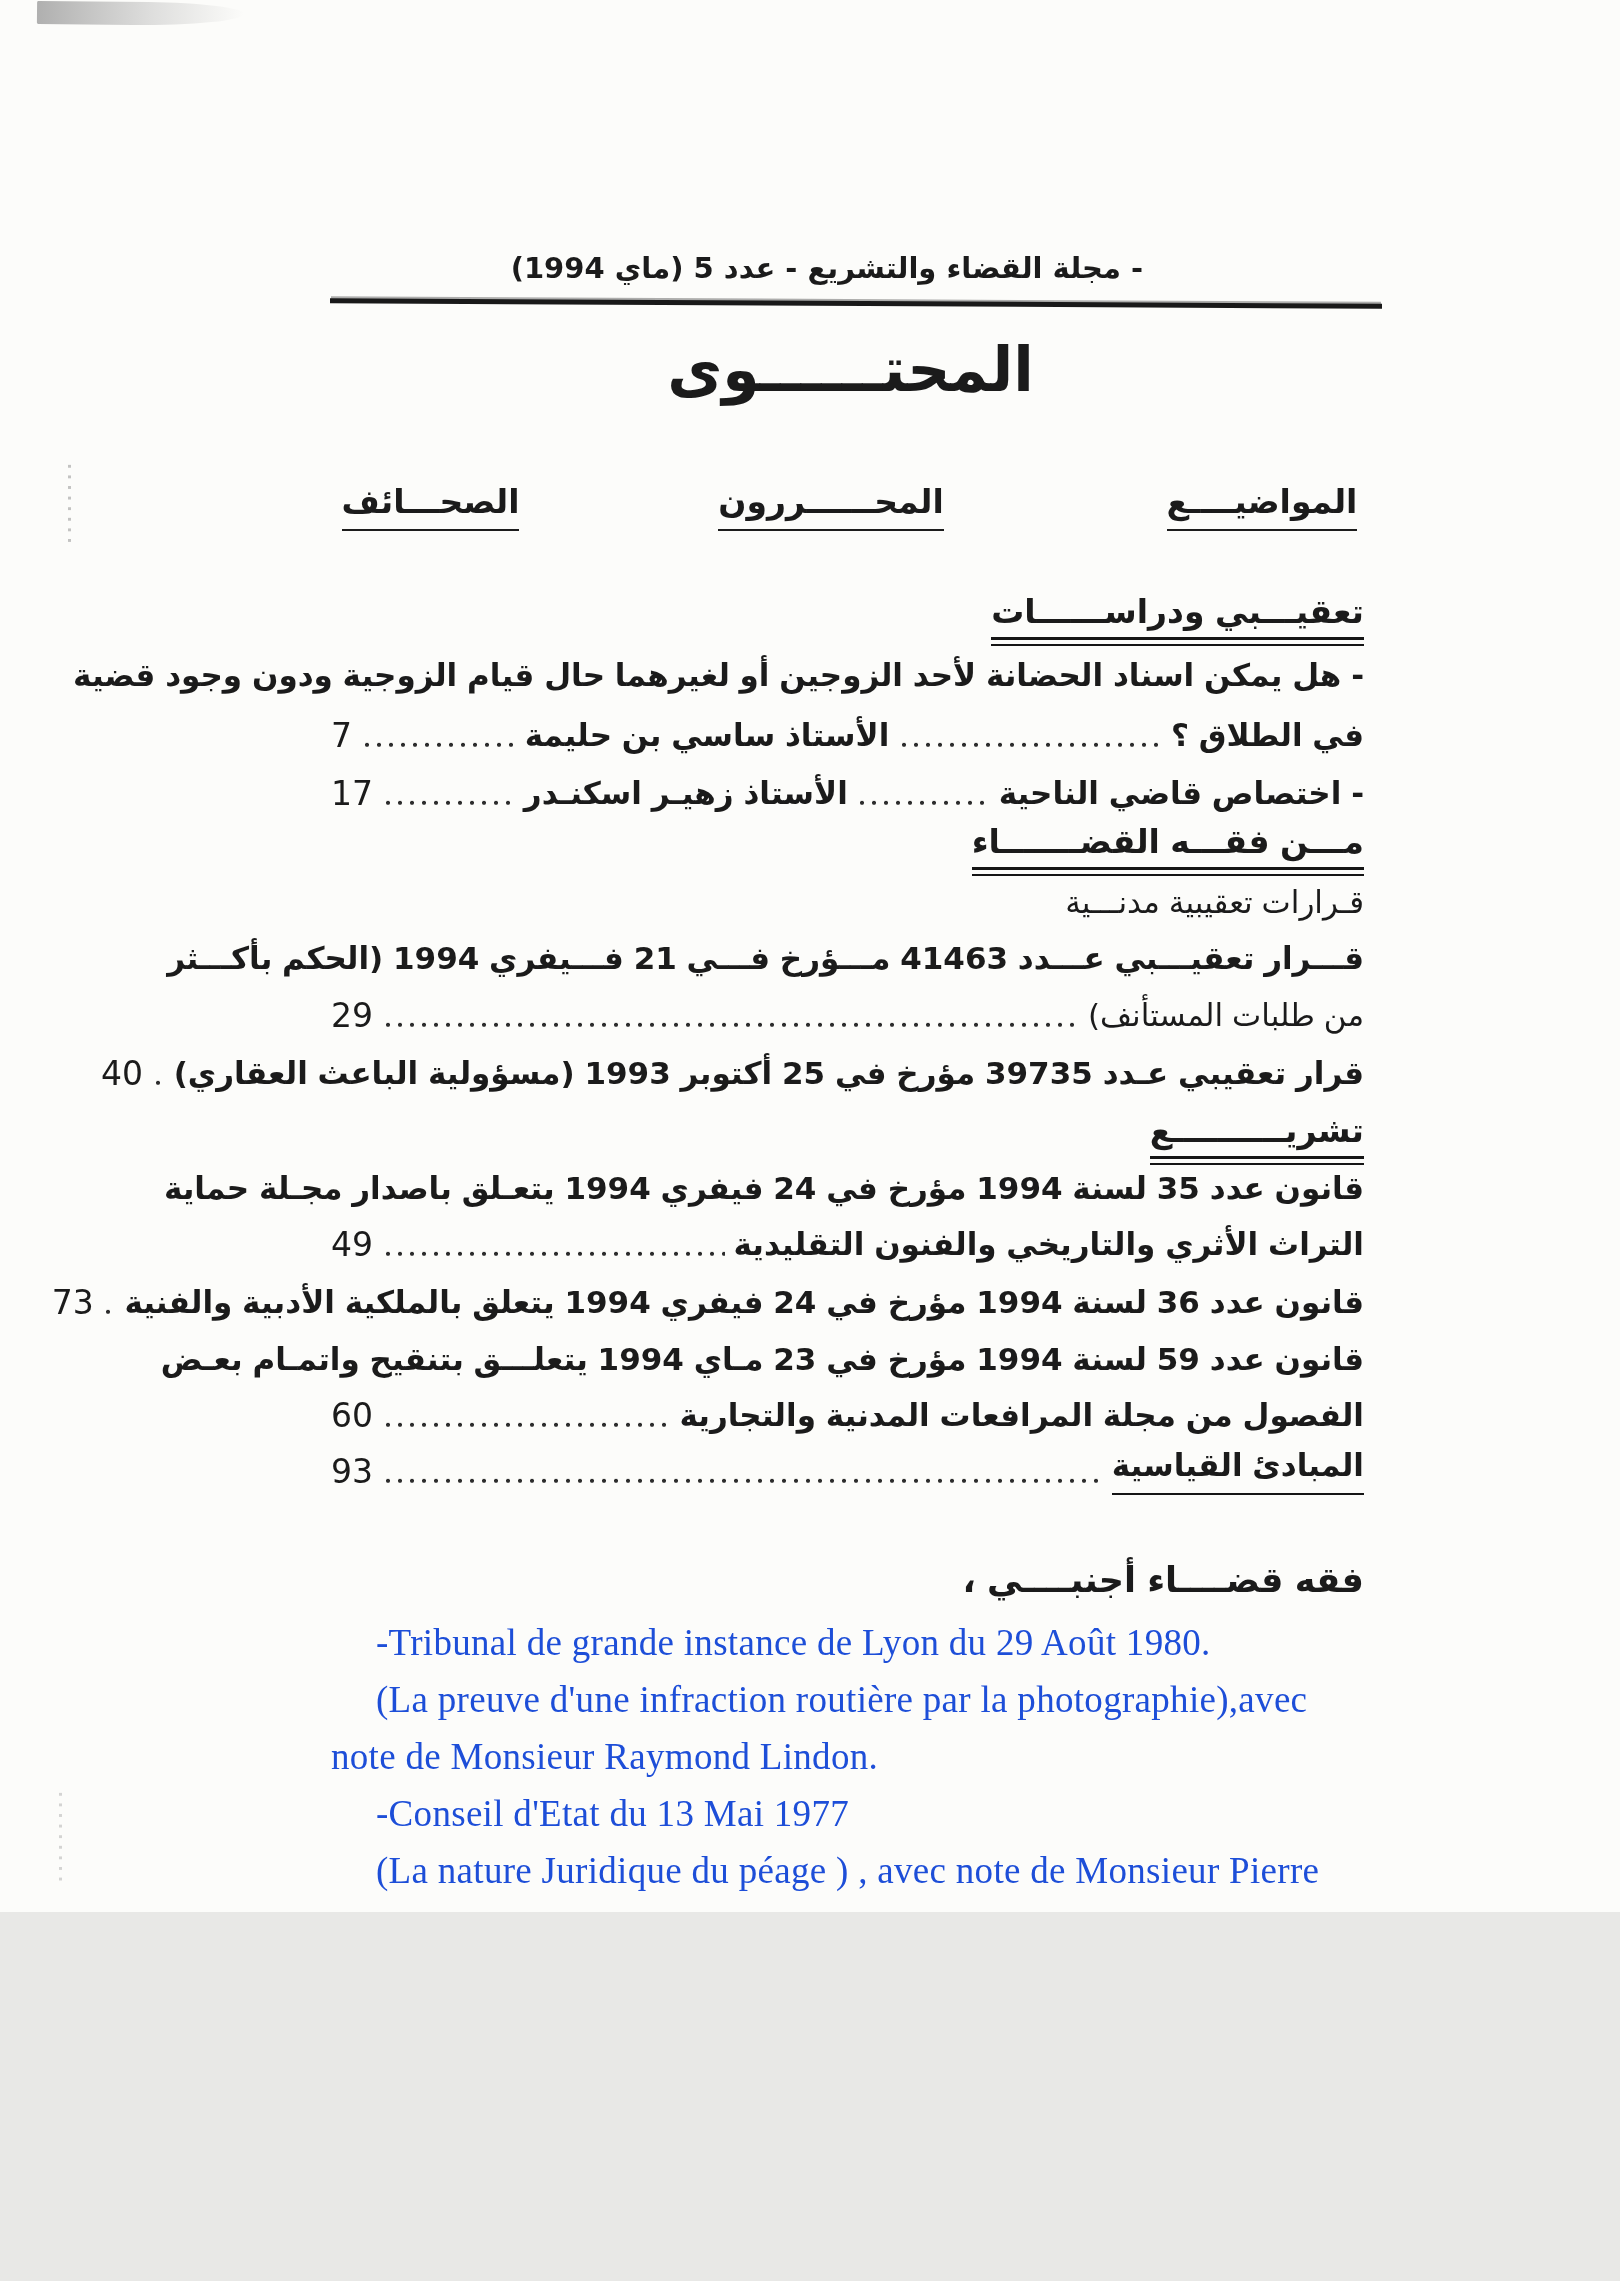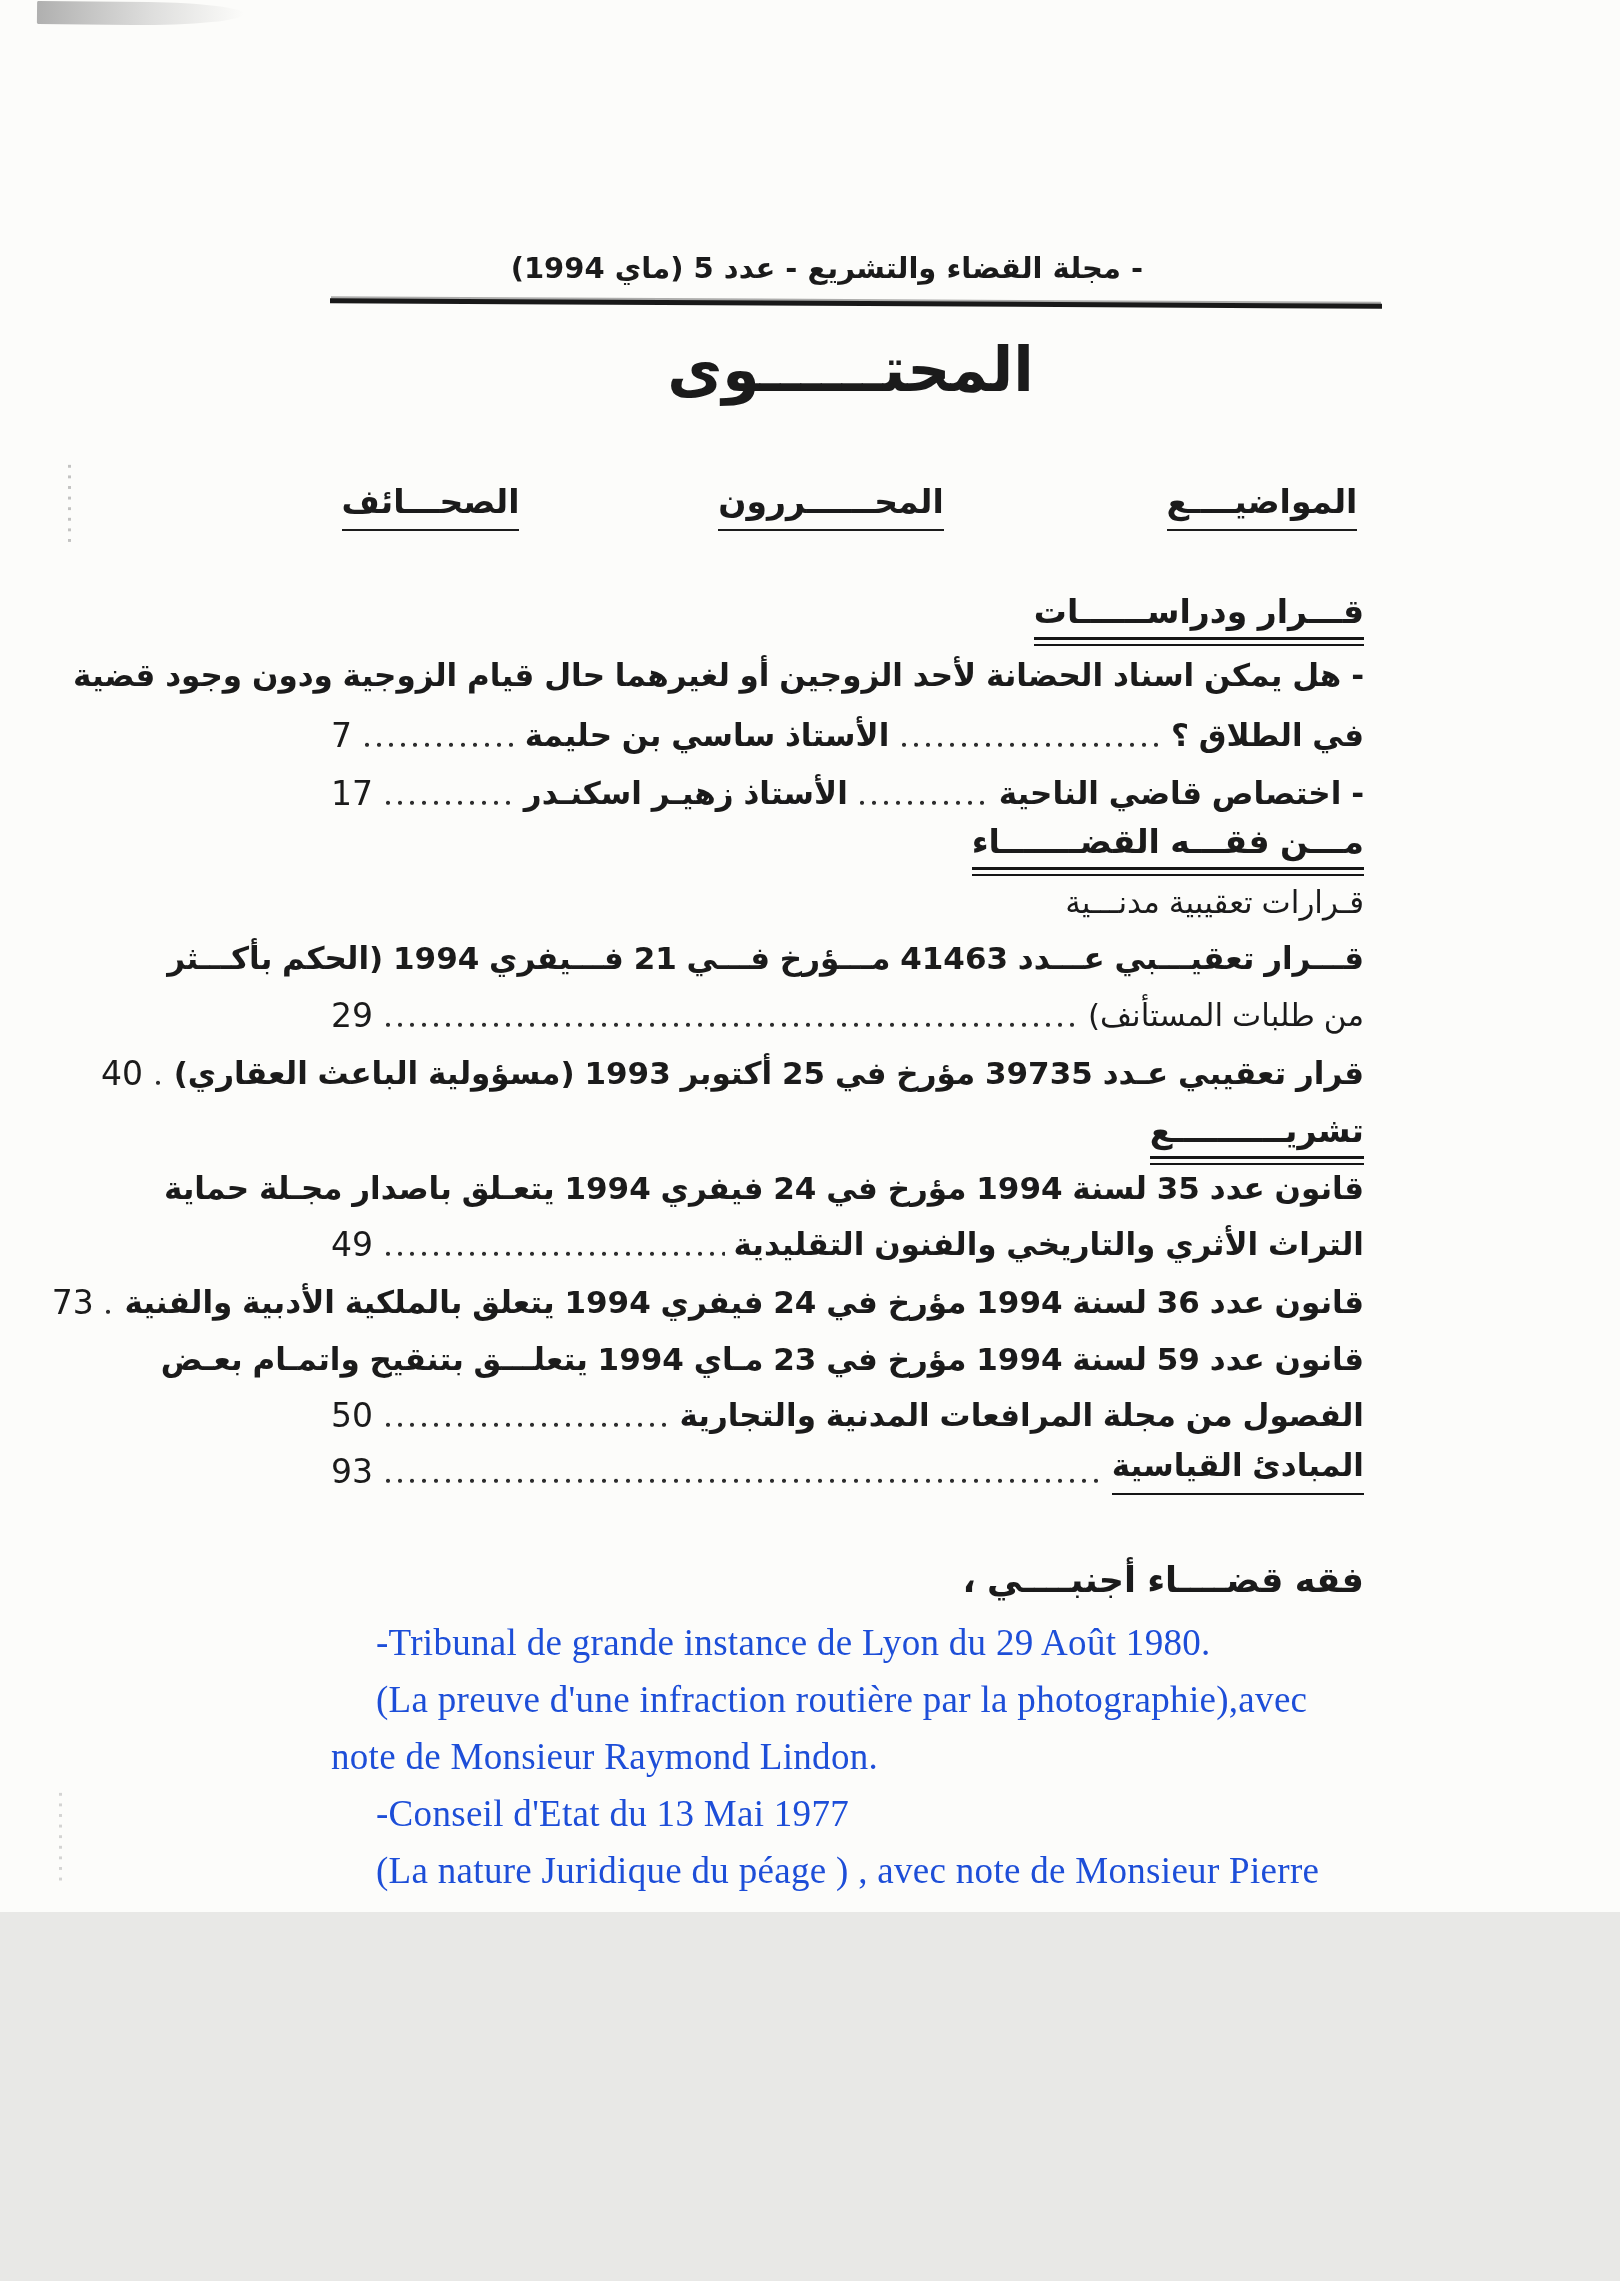--- a/index.html
+++ b/index.html
@@ -126,21 +126,21 @@
 
   <div class="journal-header">- مجلة القضاء والتشريع - عدد 5 (ماي 1994)</div>
   <div class="header-rule"></div>
   <div class="contents-title">المحتــــــوى</div>
 
   <div class="colhead col-topics"><span>المواضيــــع</span></div>
   <div class="colhead col-editors"><span>المحــــــررون</span></div>
   <div class="colhead col-pages"><span>الصحـــائف</span></div>
 
   <div class="row r0">
-    <span class="sec dbl">قـــرار ودراســــــات</span>
+    <span class="sec dbl">تعقيـــبي ودراســــــات</span>
   </div>
 
   <div class="row r1">
     <span class="txt">- هل يمكن اسناد الحضانة لأحد الزوجين  أو لغيرهما حال قيام الزوجية ودون وجود قضية</span>
   </div>
 
   <div class="row r2">
     <span class="txt">في الطلاق ؟</span>
     <span class="leader l-long"></span>
     <span class="txt">الأستاذ ساسي بن حليمة</span>
@@ -200,21 +200,21 @@
     <span class="pnum">73</span>
   </div>
 
   <div class="row r13">
     <span class="txt">قانون عدد 59 لسنة 1994  مؤرخ في 23 مـاي 1994 يتعلـــق بتنقيح واتمـام بعـض</span>
   </div>
 
   <div class="row r14">
     <span class="txt">الفصول من مجلة المرافعات  المدنية والتجارية</span>
     <span class="leader"></span>
-    <span class="pnum">50</span>
+    <span class="pnum">60</span>
   </div>
 
   <div class="row r15">
     <span class="txt u-bold">المبادئ القياسية</span>
     <span class="leader"></span>
     <span class="pnum">93</span>
   </div>
 
   <div class="row r16">
     <span class="sec nounder foreign-head">فقه قضــــاء أجنبــــي ،</span>

